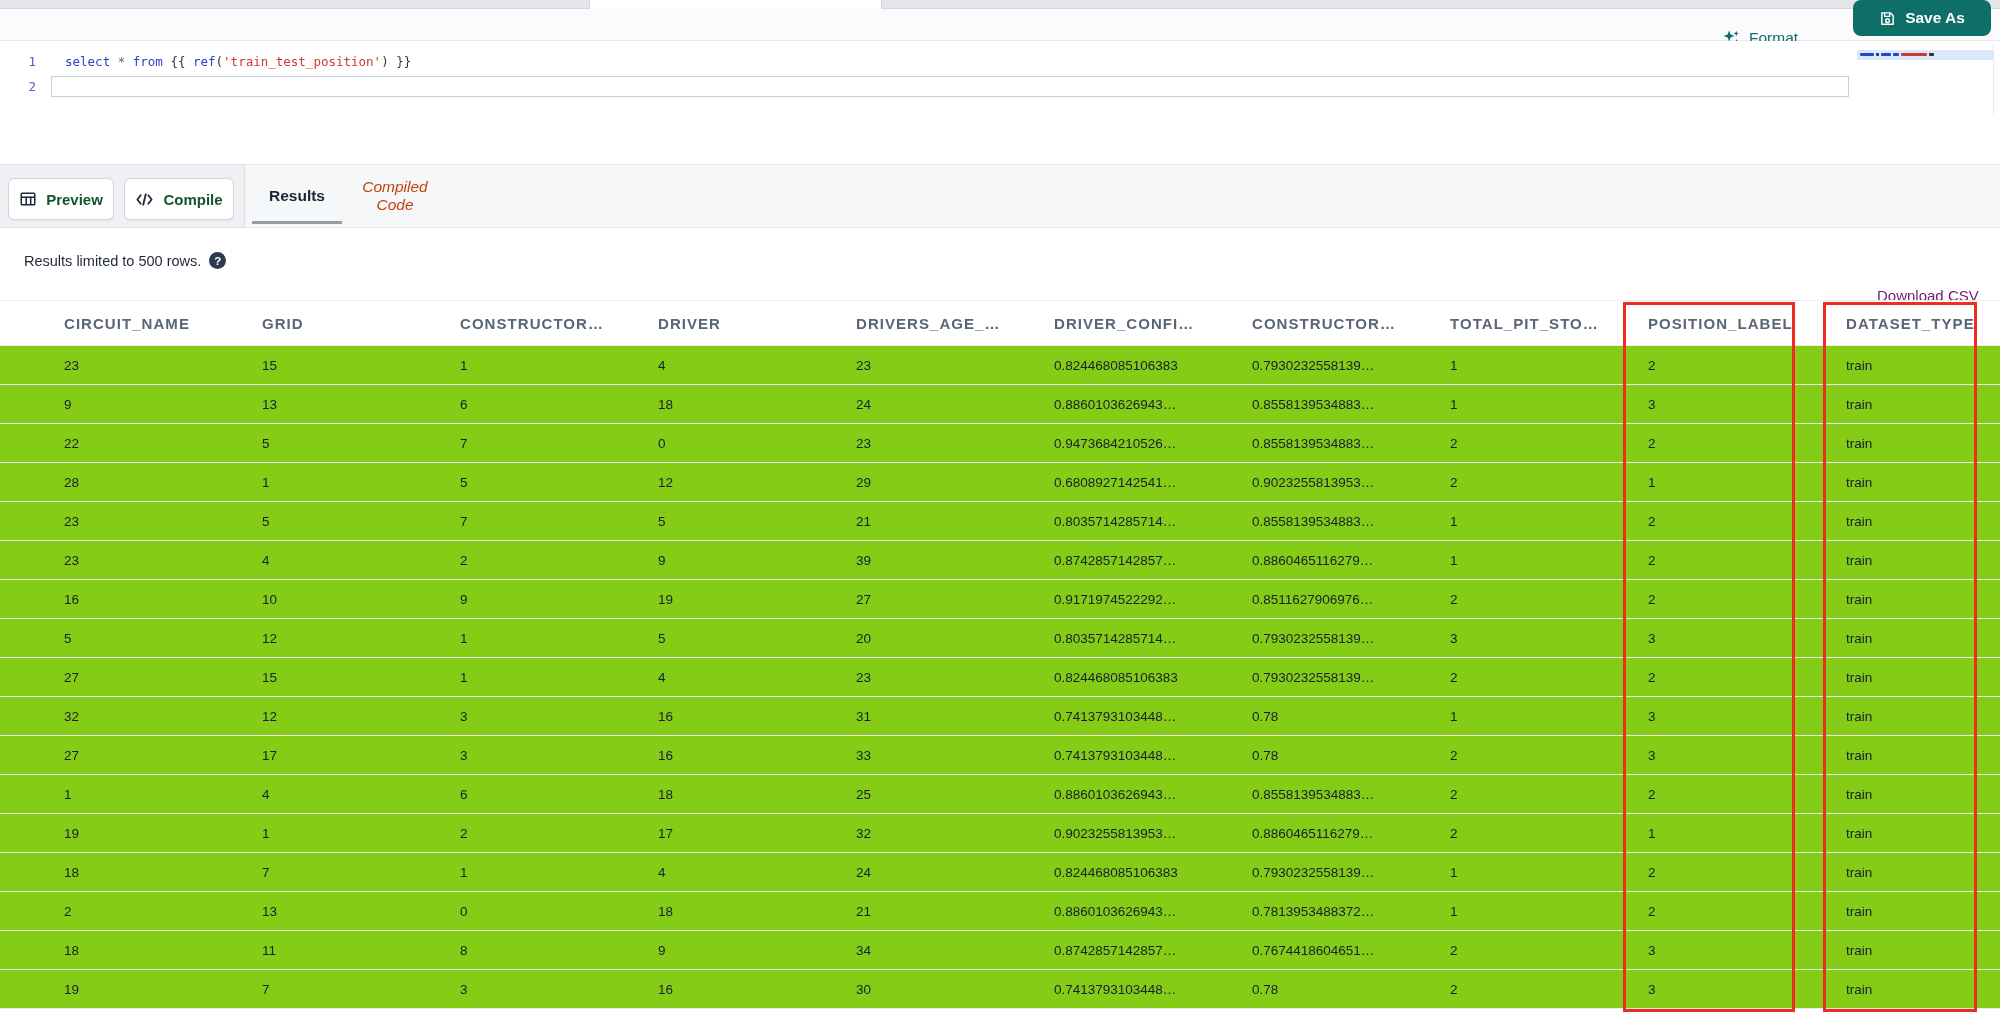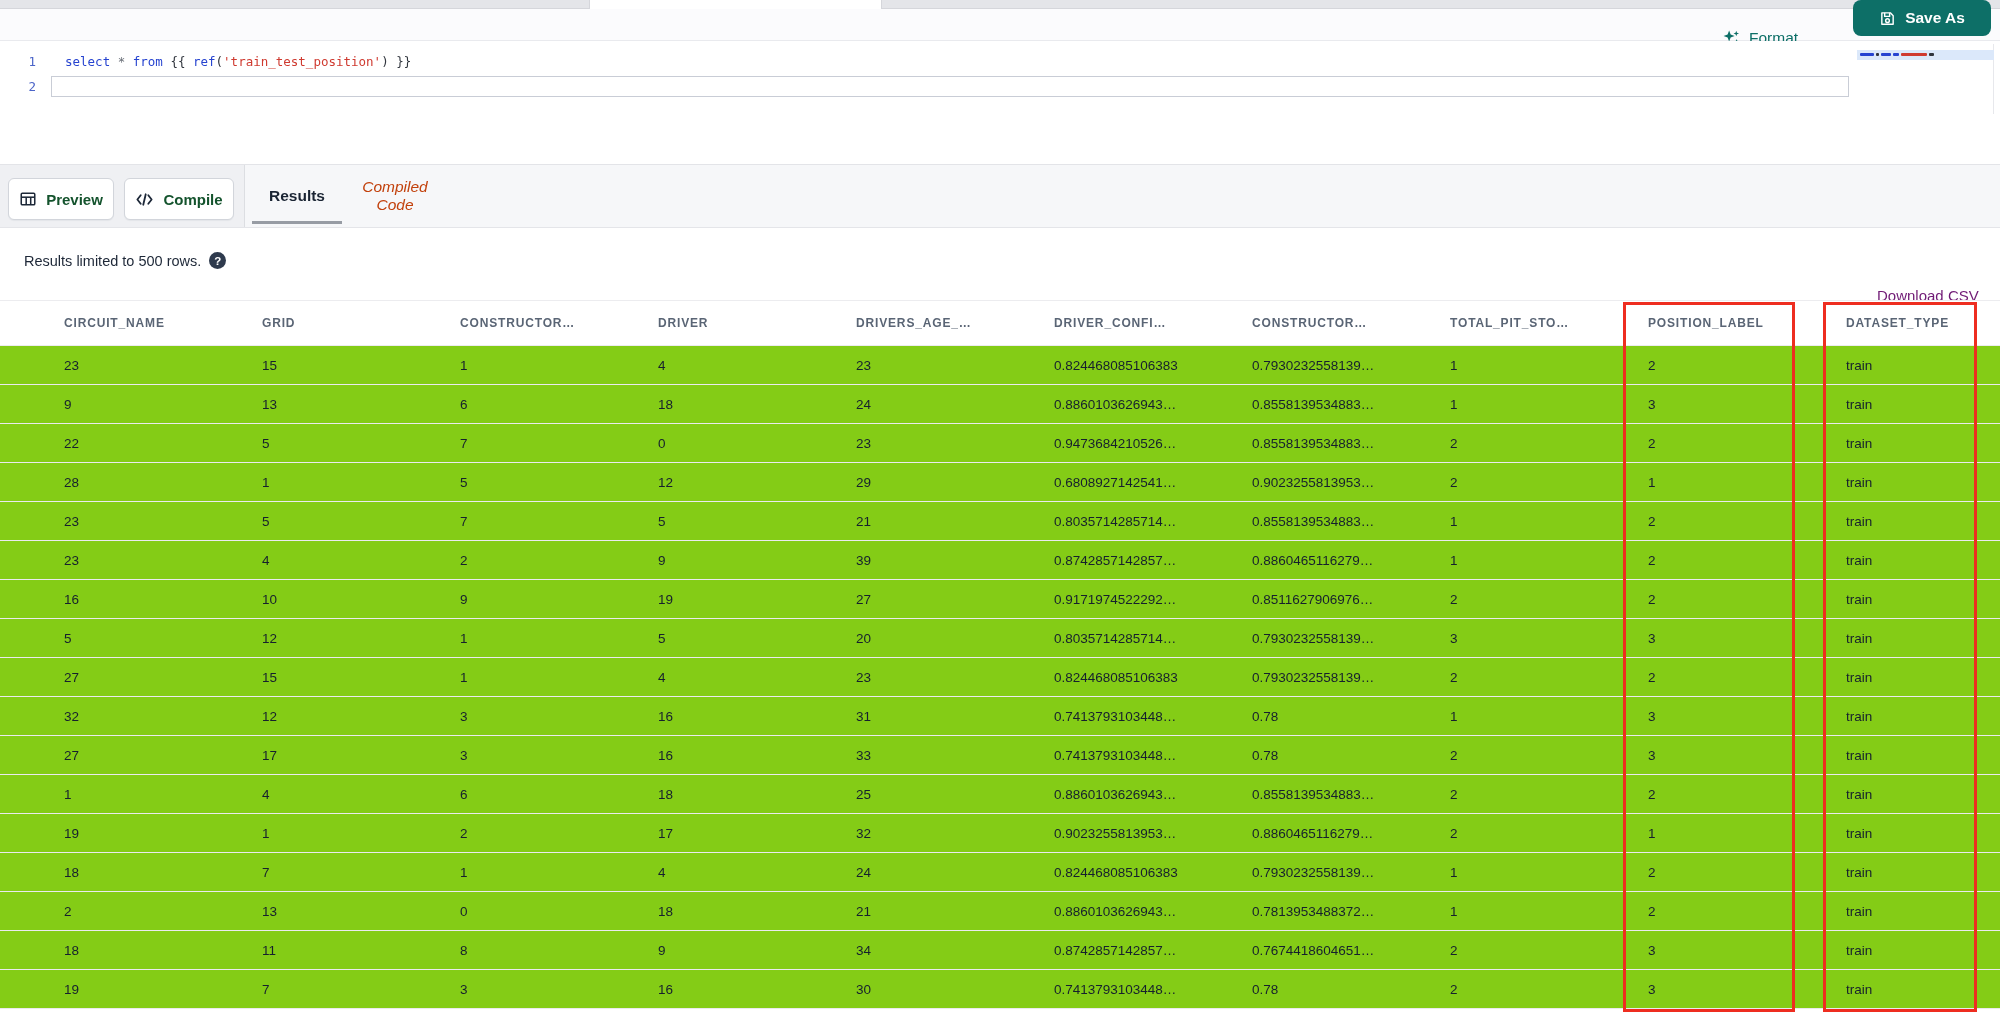--- a/index.html
+++ b/index.html
@@ -43,21 +43,21 @@
   .tab-underline{position:absolute;left:252px;bottom:3px;width:90px;height:3px;background:#979ca4;}
   
   .results-head{position:absolute;left:0;top:228px;width:2000px;height:72px;background:#ffffff;}
   .limit-notice{position:absolute;left:24px;top:24px;display:flex;align-items:center;gap:8px;font-size:14.5px;color:#1d2737;}
   .help-icon{width:17px;height:17px;border-radius:50%;background:#2e3a4d;color:#fff;font-size:11.5px;font-weight:700;display:inline-flex;align-items:center;justify-content:center;cursor:pointer;}
   .download-csv{position:absolute;left:1877px;top:25px;font-size:15px;color:#701a75;cursor:pointer;background:none;border:none;padding:0;font-family:inherit;white-space:nowrap;margin-top:34px;}
   
   .rtable{position:absolute;left:0;top:300px;width:2000px;}
   .hrow,.tr{display:grid;grid-template-columns:repeat(10,198px);padding-left:50px;box-sizing:content-box;}
   .hrow{height:44px;border-top:1px solid #ececef;border-bottom:1px solid #ececef;align-items:center;background:#fff;}
-  .th{padding-left:14px;font-size:12px;font-weight:700;letter-spacing:.07em;color:#5a6575;white-space:nowrap;overflow:hidden;}
+  .th{padding-left:14px;font-size:15px;font-weight:700;letter-spacing:.07em;color:#5a6575;white-space:nowrap;overflow:hidden;}
   .tr{height:38px;border-bottom:1px solid #eaeaee;align-items:center;background:#84cc16;}
   .td{padding-left:14px;font-size:13.5px;color:#16202e;white-space:nowrap;overflow:hidden;}
   
   .hl-box{position:absolute;top:302px;height:710px;border:3px solid #ee2d20;box-sizing:border-box;pointer-events:none;}
   .hl-box.pos{left:1623px;width:172px;}
   .hl-box.dst{left:1823px;width:154px;}
   svg{display:block;}
 </style>
 </head>
 <body>

